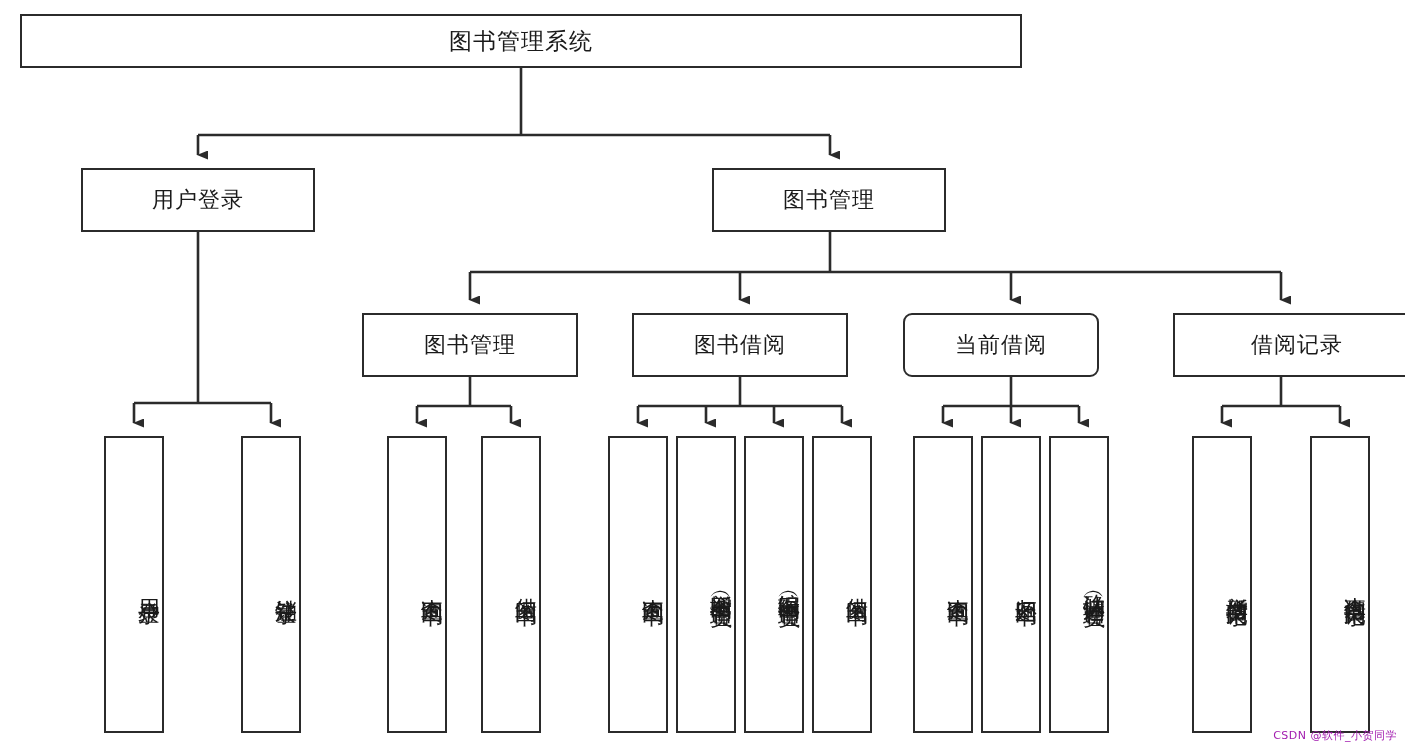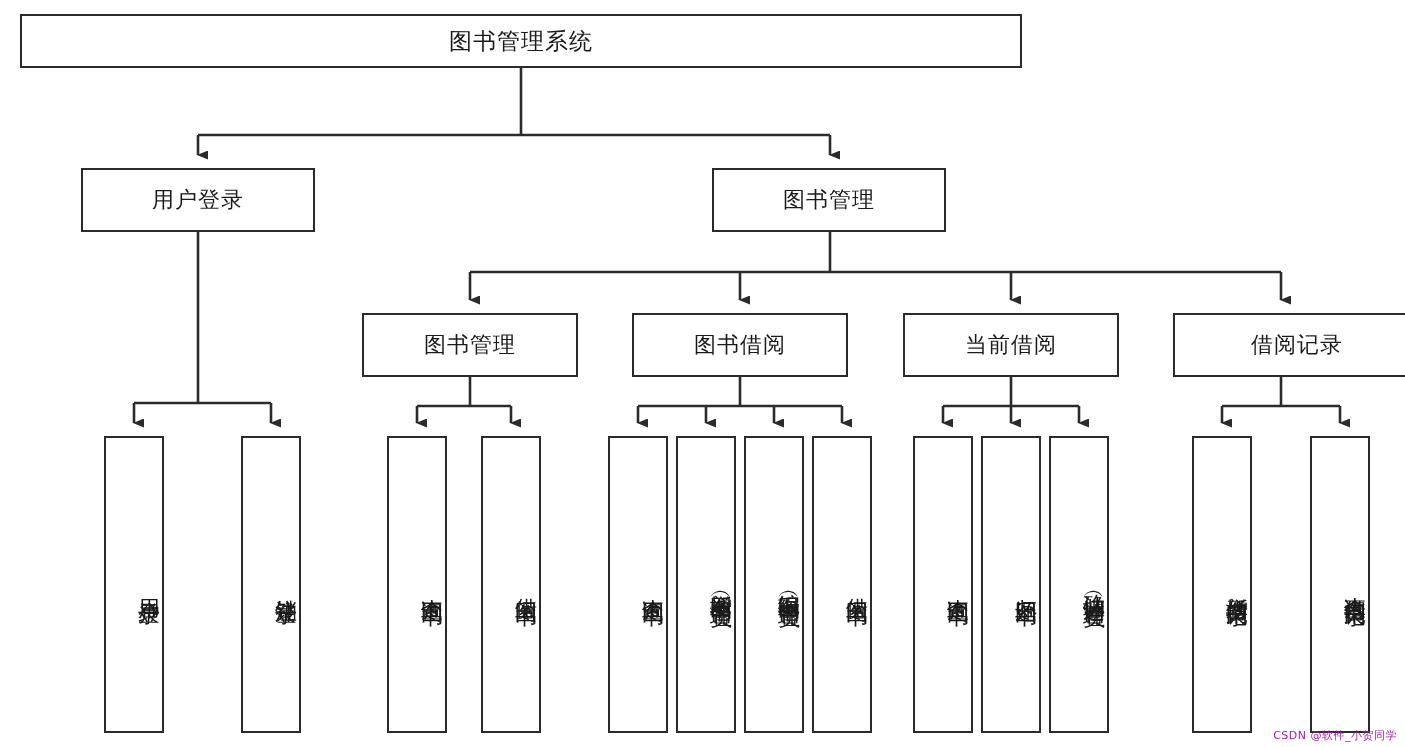--- a/index.html
+++ b/index.html
@@ -75,21 +75,21 @@
     </g>
   </svg>
 
   <div class="node h root" style="left:20px;top:14px;width:1002px;height:54px;text-align:right;">图书管理系统</div>
 
   <div class="node h" style="left:81px;top:168px;width:234px;height:64px;">用户登录</div>
   <div class="node h" style="left:712px;top:168px;width:234px;height:64px;text-align:center;">图书管理</div>
 
   <div class="node h" style="left:362px;top:313px;width:216px;height:64px;">图书管理</div>
   <div class="node h" style="left:632px;top:313px;width:216px;height:64px;">图书借阅</div>
-  <div class="node h" style="left:903px;top:313px;width:216px;height:64px;">当前借阅</div>
+  <div class="node h" style="left:903px;top:313px;width:196px;height:64px;border-radius:9px;">当前借阅</div>
   <div class="node h" style="left:1173px;top:313px;width:248px;height:64px;">借阅记录</div>
 
   <div class="node v" style="left:104px;top:436px;width:60px;height:297px;">用户登录</div>
   <div class="node v" style="left:241px;top:436px;width:60px;height:297px;">注销登录</div>
 
   <div class="node v" style="left:387px;top:436px;width:60px;height:297px;">查询图书</div>
   <div class="node v" style="left:481px;top:436px;width:60px;height:297px;">借阅图书</div>
 
   <div class="node v" style="left:608px;top:436px;width:60px;height:297px;">查询图书</div>
   <div class="node v" style="left:676px;top:436px;width:60px;height:297px;">新增图书（管理员）</div>

